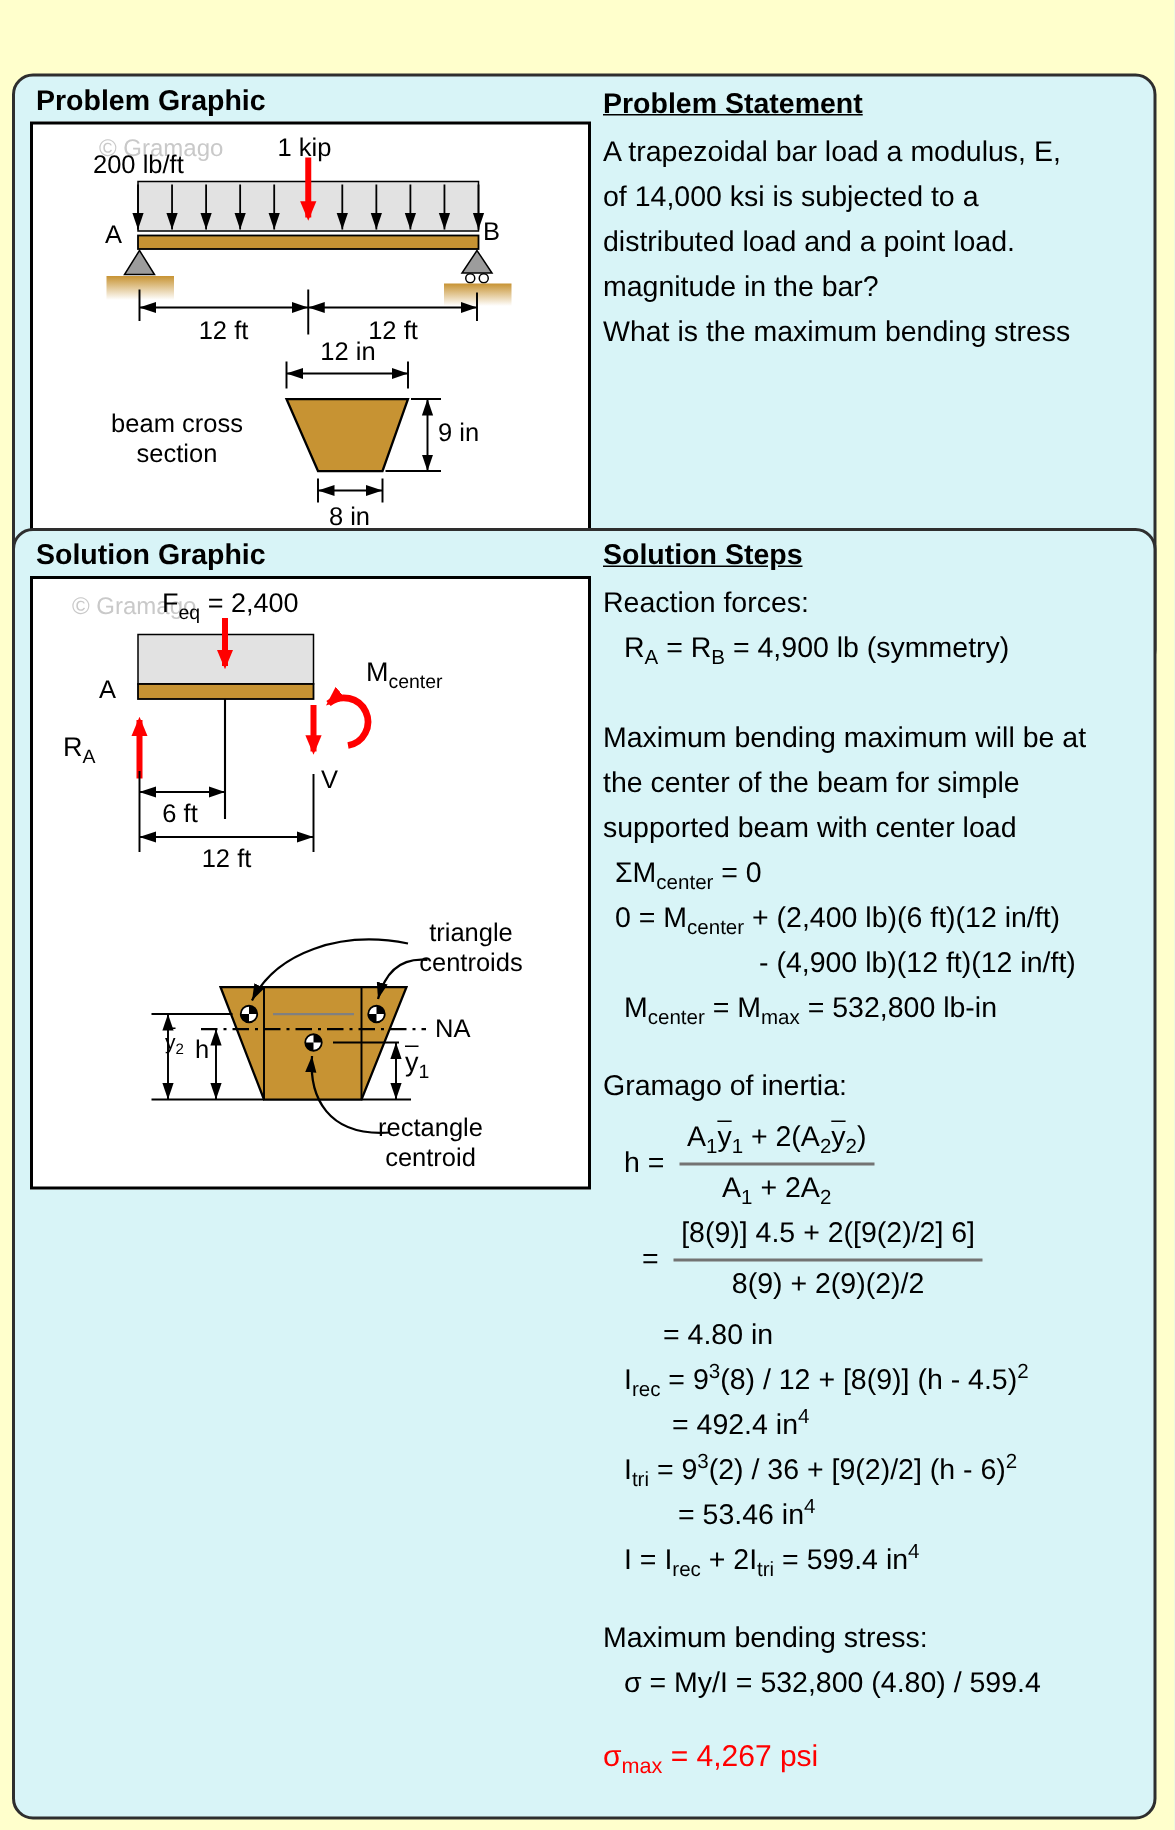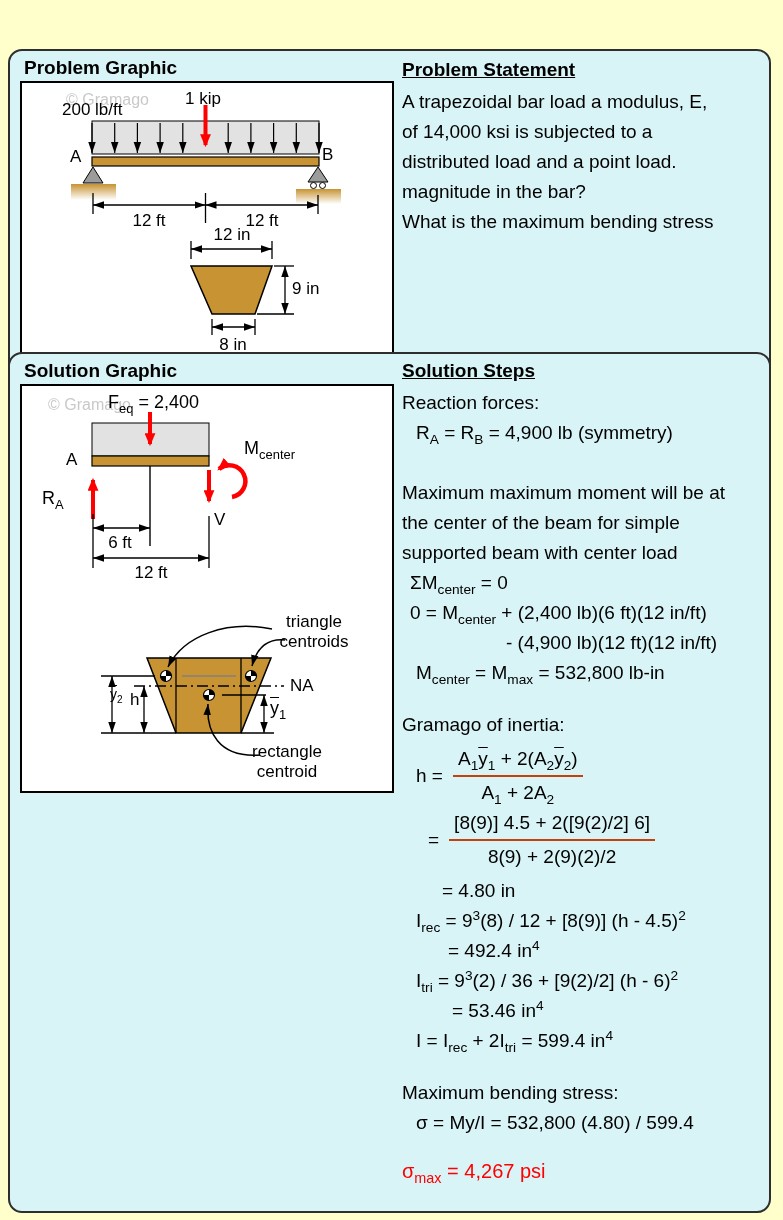--- a/index.html
+++ b/index.html
@@ -34,21 +34,21 @@
   .red{color:var(--red,#FF0000);}
   sub{font-size:72%;line-height:0;}
   sup{font-size:72%;line-height:0;}
   .ov{text-decoration:overline;}
   .rcol{position:absolute;left:392px;width:372px;}
   .heading{font-size:19px;font-weight:bold;text-decoration:underline;margin:0 0 6px 0;}
   .txt{font-size:19px;line-height:30px;}
   .steps p{margin:0;font-size:19px;line-height:30px;}
   .fraction{display:flex;align-items:center;gap:10px;font-size:19px;}
   .fstack{display:flex;flex-direction:column;align-items:center;}
-  .fnum{padding:0 5px 3px 5px;border-bottom:2px solid #c2410c;line-height:26px;}
+  .fnum{padding:0 5px 3px 5px;border-bottom:2px solid #737373;line-height:26px;}
   .fden{padding-top:3px;line-height:26px;}
 </style>
 </head>
 <body style="--bg: #FFFFCC; --panel: #D8F4F7; --red: #FF0000; --beam: #C79333; --load: #E2E2E2; --watermark: #C9C9C9;">
 
 <div class="panel" id="panel-problem">
   <div class="panel-title">Problem Graphic</div>
 
   <div class="gbox" id="pg-box">
     <svg width="370" height="278" viewBox="0 0 370 278">
@@ -119,20 +119,24 @@
         <line x1="190" y1="244" x2="233" y2="244" marker-start="url(#ab1)" marker-end="url(#ab1)"></line>
       </g>
     </svg>
     <div class="watermark" style="left:44px;top:8px;">© Gramago</div>
     <div class="lbl" style="left:40px;top:17px;">200 lb/ft</div>
     <div class="lbl" style="left:163px;top:6px;">1 kip</div>
     <div class="lbl" style="left:48px;top:64px;">A</div>
     <div class="lbl" style="left:300px;top:62px;">B</div>
     <div class="lbl center" style="left:95px;top:128px;width:64px;">12 ft</div>
     <div class="lbl center" style="left:208px;top:128px;width:64px;">12 ft</div>
+    <div class="lbl center" style="left:30px;top:190px;width:132px;">
+      <div>beam cross</div>
+      <div>section</div>
+    </div>
     <div class="lbl center" style="left:176px;top:142px;width:68px;">12 in</div>
     <div class="lbl" style="left:270px;top:196px;">9 in</div>
     <div class="lbl center" style="left:178px;top:252px;width:66px;">8 in</div>
   </div>
 
   <div class="rcol" style="top:8px;">
     <div class="heading">Problem Statement</div>
     <div class="txt">
       <div>A trapezoidal bar load a modulus, E,</div>
       <div>of 14,000 ksi is subjected to a</div>
@@ -229,21 +233,21 @@
     <div class="lbl center" style="left:205px;top:356px;width:120px;">
       <div>rectangle</div>
       <div>centroid</div>
     </div>
   </div>
 
   <div class="rcol steps" style="top:6px;">
     <div class="heading">Solution Steps</div>
     <p style="margin-top:2px;">Reaction forces:</p>
     <p style="padding-left:14px;">R<sub>A</sub> = R<sub>B</sub> = 4,900 lb  (symmetry)</p>
-    <p style="margin-top:30px;">Maximum maximum moment will be at</p>
+    <p style="margin-top:30px;">Maximum bending maximum will be at</p>
     <p>the center of the beam for simple</p>
     <p>supported beam with center load</p>
     <p style="padding-left:8px;">ΣM<sub>center</sub> = 0</p>
     <p style="padding-left:8px;">0 = M<sub>center</sub> + (2,400 lb)(6 ft)(12 in/ft)</p>
     <p style="padding-left:104px;">- (4,900 lb)(12 ft)(12 in/ft)</p>
     <p style="padding-left:14px;">M<sub>center</sub> = M<sub>max</sub>  = 532,800 lb-in</p>
     <p style="margin-top:22px;">Gramago of inertia:</p>
     <div class="fraction" style="margin:6px 0 0 14px;">
       <span>h =</span>
       <span class="fstack">

